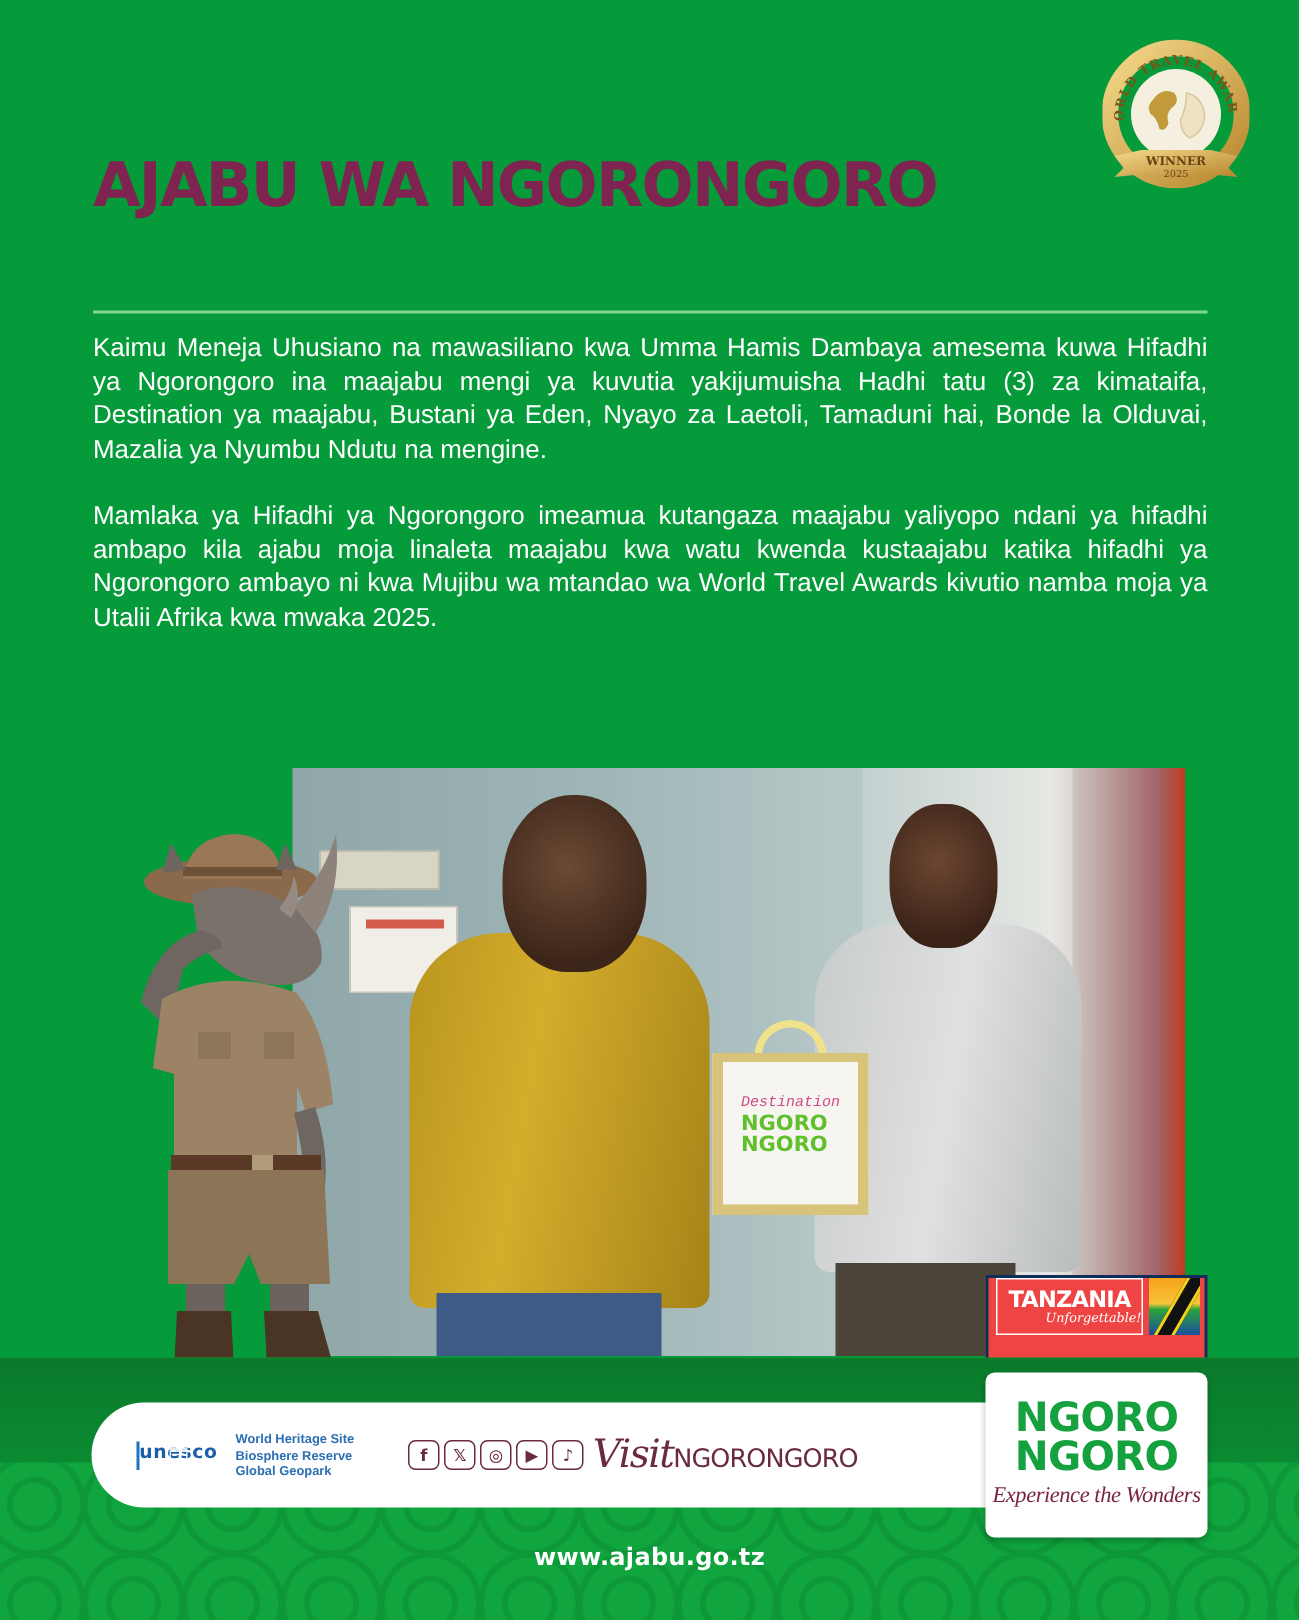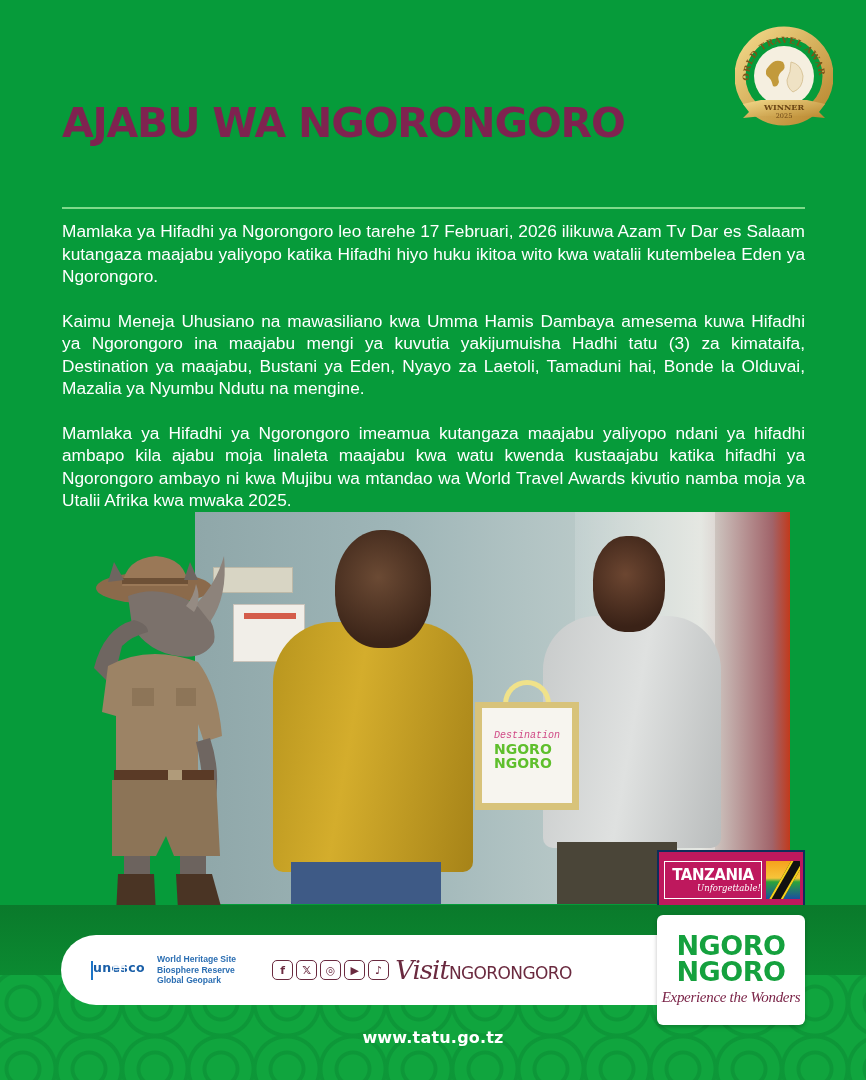--- a/index.html
+++ b/index.html
@@ -92,22 +92,22 @@
   }
   .bag-handle {
     position: absolute; left: 308px; top: 168px; width: 48px; height: 40px;
     border: 5px solid #f0e28a; border-bottom: none; border-radius: 24px 24px 0 0;
   }
   .bag .bag-script { position: absolute; left: 12px; top: 22px; font-family: Liberation Mono, monospace; font-style: italic; font-size: 10px; color: #d04a86; }
   .bag .bag-logo { position: absolute; left: 12px; top: 34px; font-family: "DejaVu Sans", sans-serif; font-weight: bold; font-size: 14px; line-height: 14px; color: #5fbf2c; }
   
   .tz-badge {
     position: absolute; left: 657px; top: 850px; width: 148px; height: 60px;
-    background: #be185d; border: 2px solid #0e2d5a;
-    display: flex; align-items: center;
+    background: #ef4444; border: 2px solid #0e2d5a;
+    display: flex; align-items: flex-start;
   }
   .tz-text-box {
     margin-left: 5px; width: 98px; height: 38px; border: 1px solid #fff;
     display: flex; flex-direction: column; align-items: center; justify-content: center;
   }
   .tz-word { font-family: "DejaVu Sans", sans-serif; font-weight: bold; font-size: 15px; color: #fff; letter-spacing: -0.5px; line-height: 16px; }
   .tz-tag { font-family: "DejaVu Serif", serif; font-style: italic; font-size: 8.5px; color: #fff; line-height: 10px; margin-left: 32px; }
   .tz-flag {
     margin-left: 4px; width: 34px; height: 38px;
     background: linear-gradient(180deg, #f6a21c 0%, #f7c43a 45%, #2aa43a 55%, #1a4fa0 100%);
@@ -219,21 +219,20 @@
     <text x="49" y="92" font-size="6.5" font-family="DejaVu Serif, serif" text-anchor="middle" fill="#6a4514">2025</text>
   </svg>
 </div>
 
 <h1 class="headline">
   <div>AJABU WA NGORONGORO</div>
 </h1>
 <div class="rule"></div>
 
 <div class="body-text">
-  <p>Mamlaka ya Hifadhi ya Ngorongoro leo tarehe 17 Februari, 2026 ilikuwa Azam Tv Dar es Salaam kutangaza maajabu yaliyopo katika Hifadhi hiyo huku ikitoa wito kwa watalii kutembelea Eden ya Ngorongoro.</p>
   <p>Kaimu Meneja Uhusiano na mawasiliano kwa Umma Hamis Dambaya amesema kuwa Hifadhi ya Ngorongoro ina maajabu mengi ya kuvutia yakijumuisha Hadhi tatu (3) za kimataifa, Destination ya maajabu, Bustani  ya Eden, Nyayo za Laetoli, Tamaduni hai, Bonde la Olduvai, Mazalia ya Nyumbu Ndutu na mengine.</p>
   <p class="last">Mamlaka ya Hifadhi ya Ngorongoro imeamua kutangaza maajabu yaliyopo ndani ya hifadhi ambapo kila ajabu moja linaleta maajabu kwa watu kwenda kustaajabu katika hifadhi ya Ngorongoro ambayo ni kwa Mujibu wa mtandao wa World Travel Awards kivutio namba moja ya Utalii Afrika kwa mwaka 2025.</p>
 </div>
 
 <div class="photo">
   <div class="wall-sign"></div>
   <div class="poster"></div>
   <div class="panel"></div>
   <div class="man1-body"></div>
   <div class="man1-jeans"></div>
@@ -324,13 +323,13 @@
     <span class="visit-word">NGORONGORO</span>
   </div>
 </div>
 
 <div class="ngoro-card">
   <div class="ngoro-line first">NGORO</div>
   <div class="ngoro-line">NGORO</div>
   <div class="ngoro-tag">Experience the Wonders</div>
 </div>
 
-<div class="website">www.tatu.go.tz</div>
+<div class="website">www.ajabu.go.tz</div>
 
 </body></html>

